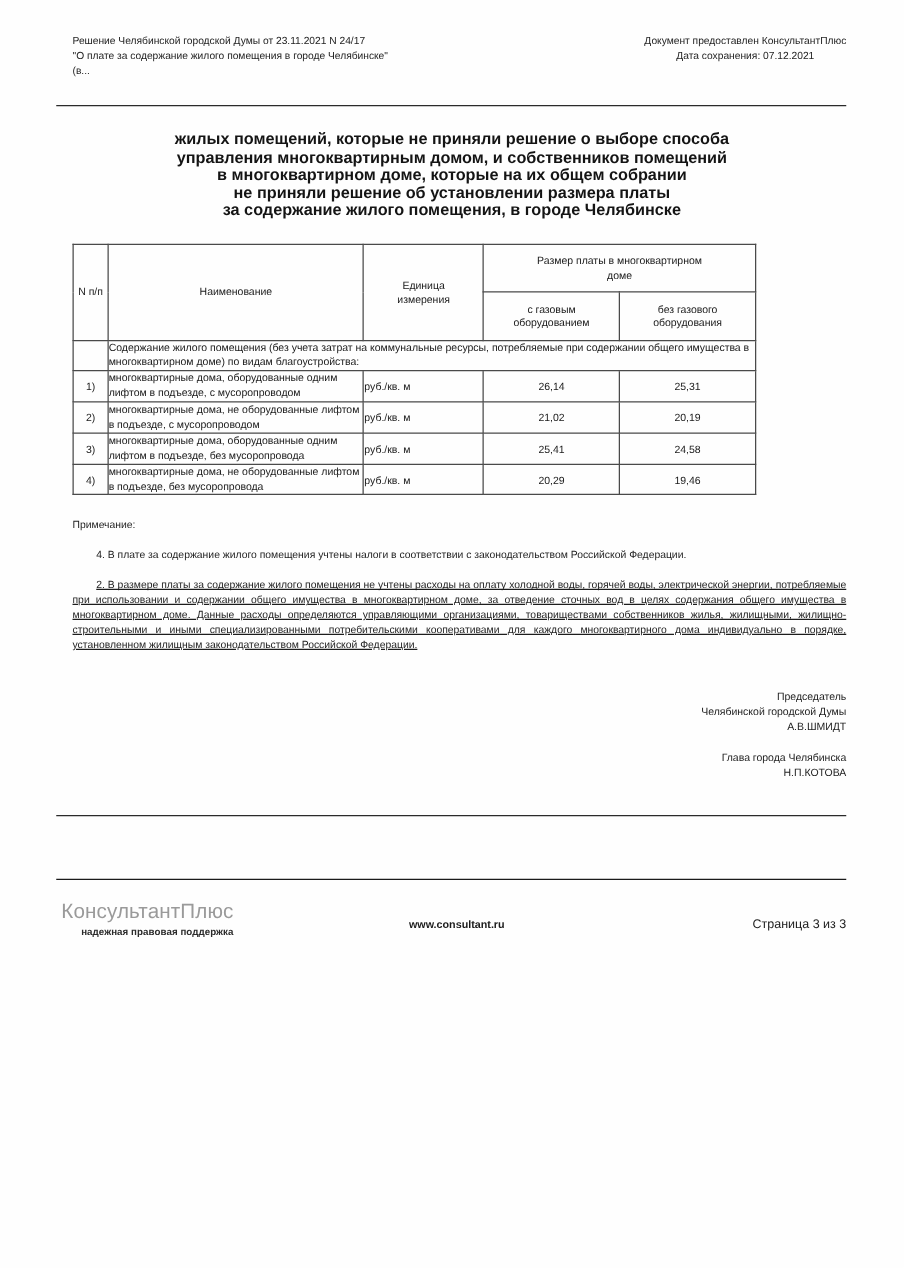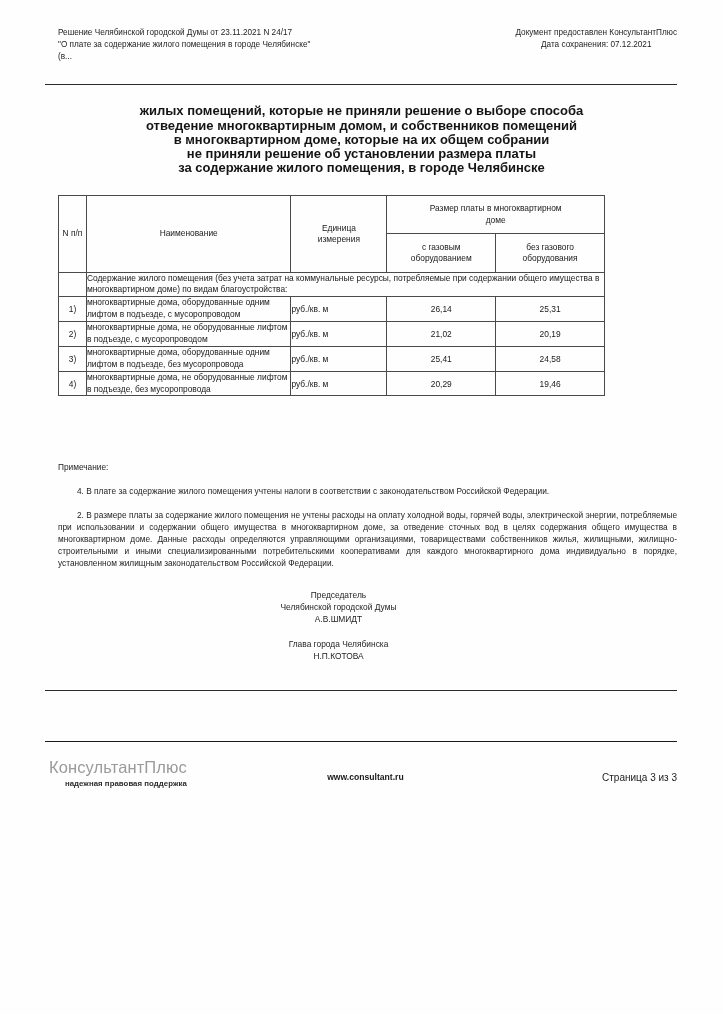--- a/index.html
+++ b/index.html
@@ -111,32 +111,32 @@
     padding: 7px 0 0 0;
   }
 
   
   .notes {
     padding: 18px 46px 0 58px;
     font-size: 8.3px;
     line-height: 11.9px;
     color: #1d1d1d;
   }
-  .note-label { margin-bottom: 12px; margin-top: 48px; }
+  .note-label { margin-bottom: 12px; }
   .note-p {
     text-align: justify;
     text-indent: 19px;
     margin-bottom: 12px;
   }
-  .note-p.last { margin-bottom: 4px; }
+  .note-p.last { margin-bottom: 14px; text-decoration: underline; }
 
   
   .signatures {
     padding: 15px 46px 0 0;
-    text-align: center;
+    text-align: right;
     font-size: 8.4px;
     line-height: 12.1px;
     color: #1d1d1d;
   }
   .sig-group + .sig-group { margin-top: 13px; }
 
   
   .rule-foot-1 { margin-top: 28px; }
   .rule-foot-2 { margin-top: 50px; border-top: 1.6px solid #1a1a1a; }
 
@@ -189,21 +189,21 @@
     <div class="doc-header-right">
       <div>Документ предоставлен КонсультантПлюс</div>
       <div>Дата сохранения: 07.12.2021</div>
     </div>
   </div>
 
   <div class="rule rule-top"></div>
 
   <div class="title-block">
     <div>жилых помещений, которые не приняли решение о выборе способа</div>
-    <div>отведение многоквартирным домом, и собственников помещений</div>
+    <div>управления многоквартирным домом, и собственников помещений</div>
     <div>в многоквартирном доме, которые на их общем собрании</div>
     <div>не приняли решение об установлении размера платы</div>
     <div>за содержание жилого помещения, в городе Челябинске</div>
   </div>
 
   <div class="tbl-wrap">
     <table class="rates">
       <colgroup>
         <col class="col-n">
           <col class="col-nm">

